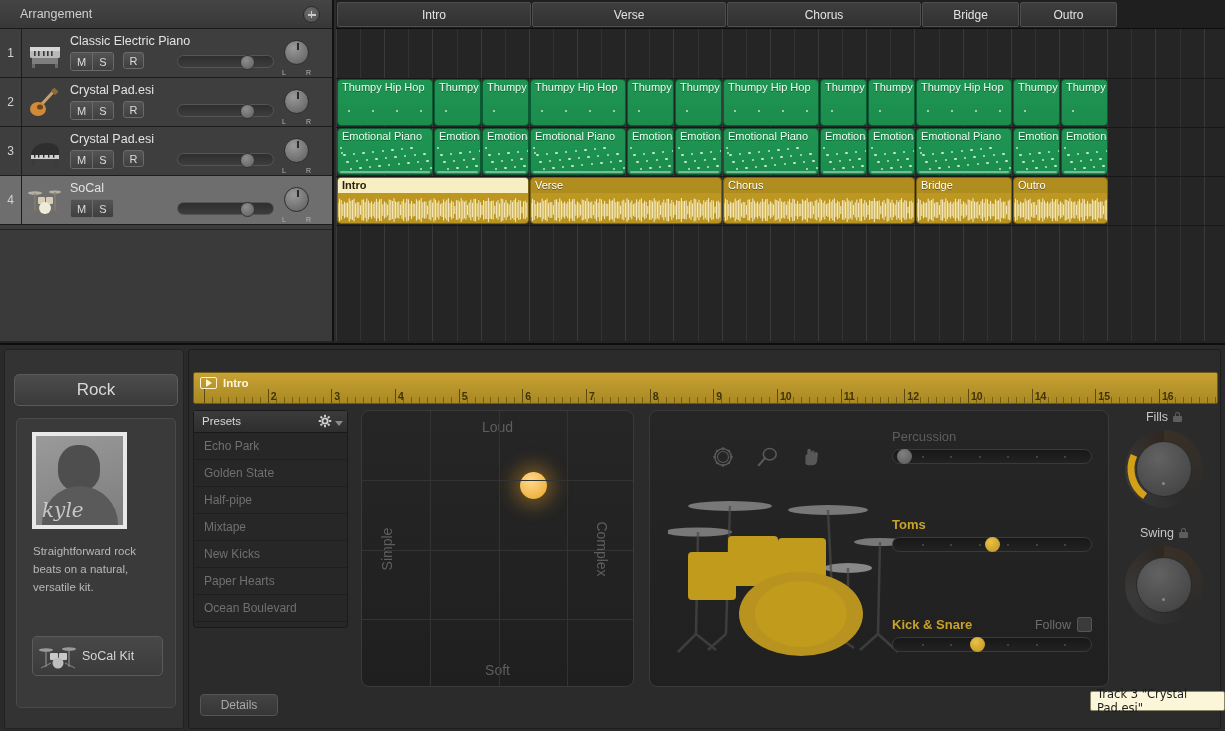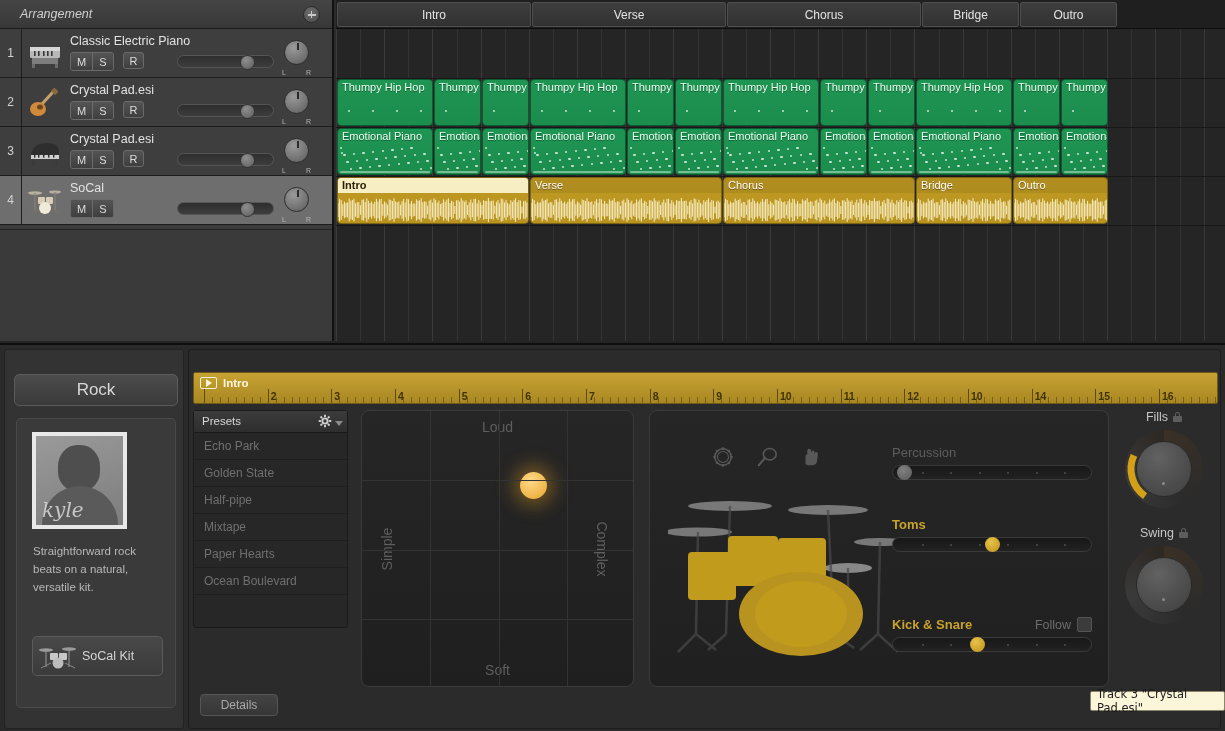--- a/index.html
+++ b/index.html
@@ -12,21 +12,21 @@
   }
   .app { position: relative; width: 1225px; height: 731px; background: #242424; }
 
   
   .top-area { position: absolute; left: 0; top: 0; width: 1225px; height: 341px; background: #2b2b2b; }
 
   
   .tracks-col { position: absolute; left: 0; top: 0; width: 334px; height: 341px;
       background: #3b3b3b; border-right: 2px solid #111; }
   .arr-header { position: relative; height: 29px; background: linear-gradient(#454545,#383838);
-      border-bottom: 1px solid #1a1a1a; font-style: italic; }
+      border-bottom: 1px solid #1a1a1a; }
   .arr-header .title { position: absolute; left: 20px; top: 7px; font-size: 12.5px; color: #cfcfcf; }
   .plus-btn { position: absolute; right: 12px; top: 6px; width: 17px; height: 17px; border-radius: 50%;
       background: radial-gradient(circle at 40% 35%, #6d6d6d, #4a4a4a);
       border: 1px solid #2a2a2a; cursor: pointer; }
   .plus-btn::before, .plus-btn::after { content: ""; position: absolute; background: #c9c9c9; }
   .plus-btn::before { left: 3.5px; top: 7px; width: 8px; height: 1.6px; }
   .plus-btn::after { left: 6.7px; top: 3.8px; width: 1.6px; height: 7.4px; }
 
   .track-row { position: relative; height: 49px; background: #3e3e3e;
       border-bottom: 1px solid #1d1d1d; }
@@ -1028,20 +1028,21 @@
               </svg>
             </span>
             <span class="caret"></span>
           </div>
         </div>
         <div id="preset-list">
             <div class="preset-item">Echo Park</div>
             <div class="preset-item">Golden State</div>
             <div class="preset-item">Half-pipe</div>
             <div class="preset-item">Mixtape</div>
+            <div class="preset-item">New Kicks</div>
             <div class="preset-item">Paper Hearts</div>
             <div class="preset-item">Ocean Boulevard</div>
           </div>
       </div>
 
       <div class="xypad" id="xypad">
         <div class="xy-lab top">Loud</div>
         <div class="xy-lab bot">Soft</div>
         <div class="xy-lab left">Simple</div>
         <div class="xy-lab right">Complex</div>
@@ -1106,21 +1107,21 @@
             <rect x="20" y="68" width="48" height="48" rx="4" fill="#c19b1c"></rect>
             <rect x="60" y="52" width="50" height="50" rx="4" fill="#c19b1c"></rect>
             <rect x="110" y="54" width="48" height="48" rx="4" fill="#c19b1c"></rect>
             <ellipse cx="133" cy="130" rx="62" ry="42" fill="#b8931f"></ellipse>
             <ellipse cx="133" cy="130" rx="46" ry="33" fill="#c19b1c"></ellipse>
           </svg>
         </div>
 
         <div id="sliders">
             <div class="slider-group" style="top: 18px;">
-              <div style="position:relative;margin-top:16px;">
+              <div style="position:relative;">
                 <div class="sl-label off">Percussion</div>
               </div>
               <div class="sl-track">
                 <div class="sl-dot" style="left:28.571428571428573px"></div>
                 <div class="sl-dot" style="left:57.142857142857146px"></div>
                 <div class="sl-dot" style="left:85.71428571428571px"></div>
                 <div class="sl-dot" style="left:114.28571428571429px"></div>
                 <div class="sl-dot" style="left:142.85714285714286px"></div>
                 <div class="sl-dot" style="left:171.42857142857142px"></div>
                 <div class="sl-knob off" style="left:3.66px"></div>

